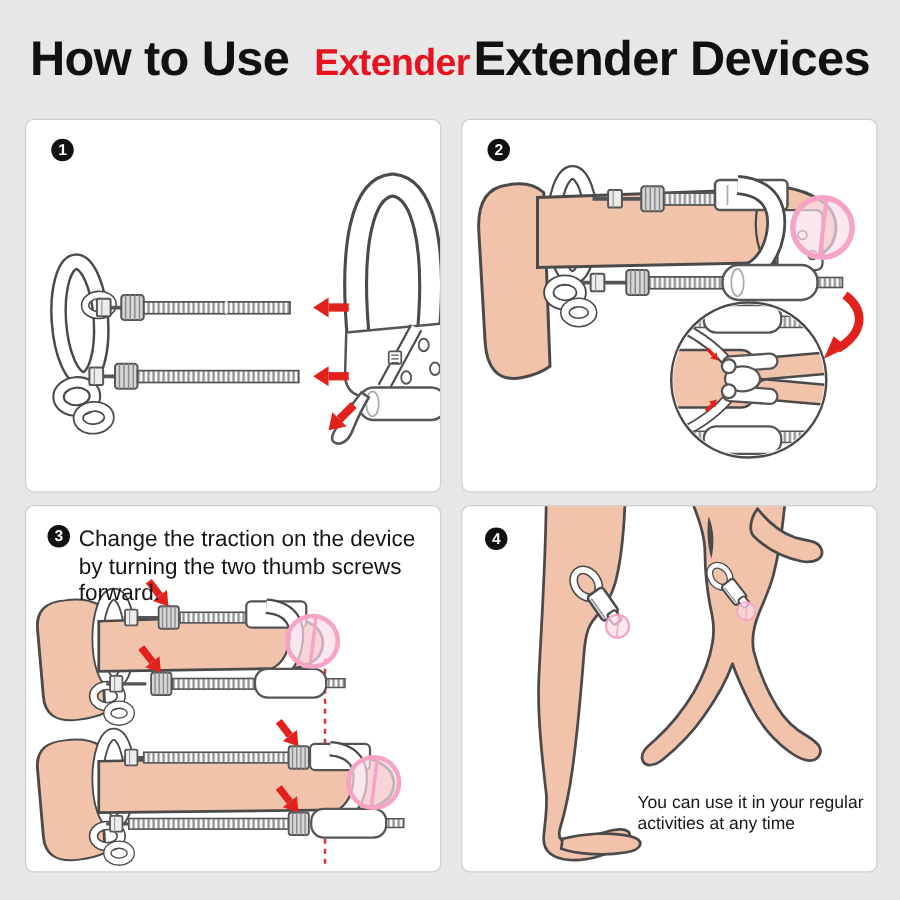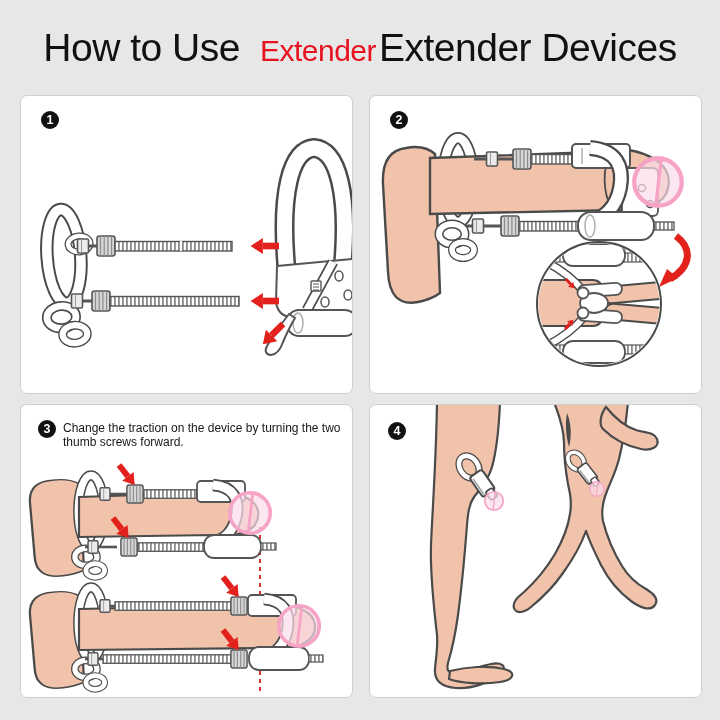--- a/index.html
+++ b/index.html
@@ -4,39 +4,39 @@
 <style>
   html,body{margin:0;padding:0;}
   #stage{
     position:relative;width:720px;height:720px;background:#e7e7e7;
     font-family:"Liberation Sans",sans-serif;overflow:hidden;
   }
   
   #titlebar{position:absolute;left:0;top:0;width:720px;height:95px;text-align:center;}
   #titlebar .t{
     display:inline-block;vertical-align:baseline;white-space:pre;
-    font-weight:normal;color:#111;font-size:39px;letter-spacing:-0.5px;line-height:95px;
+    font-weight:bold;color:#111;font-size:39px;letter-spacing:-0.5px;line-height:95px;
   }
   #titlebar .brand{color:#e8121f;font-size:30px;margin:0 3px 0 20px;letter-spacing:-0.5px;}
   
   .panel{position:absolute;background:#fff;border:1px solid #cfcfcf;border-radius:7px;}
   #p1{left:20px;top:95px;width:331px;height:297px;}
   #p2{left:369px;top:95px;width:331px;height:297px;}
   #p3{left:20px;top:404px;width:331px;height:292px;}
   #p4{left:369px;top:404px;width:331px;height:292px;}
   .panel svg{position:absolute;left:0;top:0;}
   .badge{
     position:absolute;width:18px;height:18px;border-radius:50%;background:#111;color:#fff;
     font-size:12.5px;font-weight:bold;text-align:center;line-height:18px;z-index:5;
   }
   .cap{
     position:absolute;color:#161616;font-size:13.5px;line-height:1.2;z-index:5;
     font-weight:normal;
   }
-  #p3 .cap{font-size:12px;}
+  #p3 .cap{font-size:18px;}
   #p4 .cap{font-size:14px;}
 </style>
 </head>
 <body>
 
 <div id="stage">
 
   <svg width="0" height="0" style="position:absolute" aria-hidden="true">
     <defs>
       <pattern id="thr" width="4" height="14" patternUnits="userSpaceOnUse">
@@ -263,20 +263,21 @@
         <rect x="288" y="250" width="14" height="7" fill="url(#thr)" stroke="#555" stroke-width="1.2"></rect>
         <use href="#censor" transform="translate(278,221) scale(0.92)"></use>
         <use href="#arrow" transform="translate(202,172) rotate(52) scale(0.85)"></use>
         <use href="#arrow" transform="translate(202,225) rotate(52) scale(0.85)"></use>
       </g>
     </svg>
   </div>
 
   <div class="panel" id="p4">
     <div class="badge" style="left:18px;top:17px">4</div>
+    <div class="cap" style="left:140px;top:228px;width:190px">You can use it in your regular activities at any time</div>
     <svg width="331" height="292" viewBox="0 0 331 292">
 
       <g>
         <path d="M70,-3 L130,-3 C129,22 127,44 122,62 C118,76 110,84 104,92 C99,99 98,108 97,120 C95,146 92,180 88,210 C85,232 81,248 78,258 C76,266 79,269 87,268 C99,266 110,261 121,259 C131,257 138,261 131,268 C121,278 101,284 86,283 C72,282 64,276 65,264 C66,252 68,242 67,230 C64,204 60,170 61,140 C62,112 66,60 67,-3 Z" fill="#f2c3ab" stroke="#4a4a4a" stroke-width="2.2" stroke-linejoin="round"></path>
         <path d="M80,266 C96,262 118,260 134,264 C147,267 144,275 130,277 C112,280 90,278 79,274 Z" fill="#f2c3ab" stroke="#4a4a4a" stroke-width="2.2"></path>
         <use href="#smalldev" transform="translate(99,62) rotate(-35)"></use>
         <use href="#censor" transform="translate(124,96) scale(0.42)"></use>
       </g>
 
       <g>

